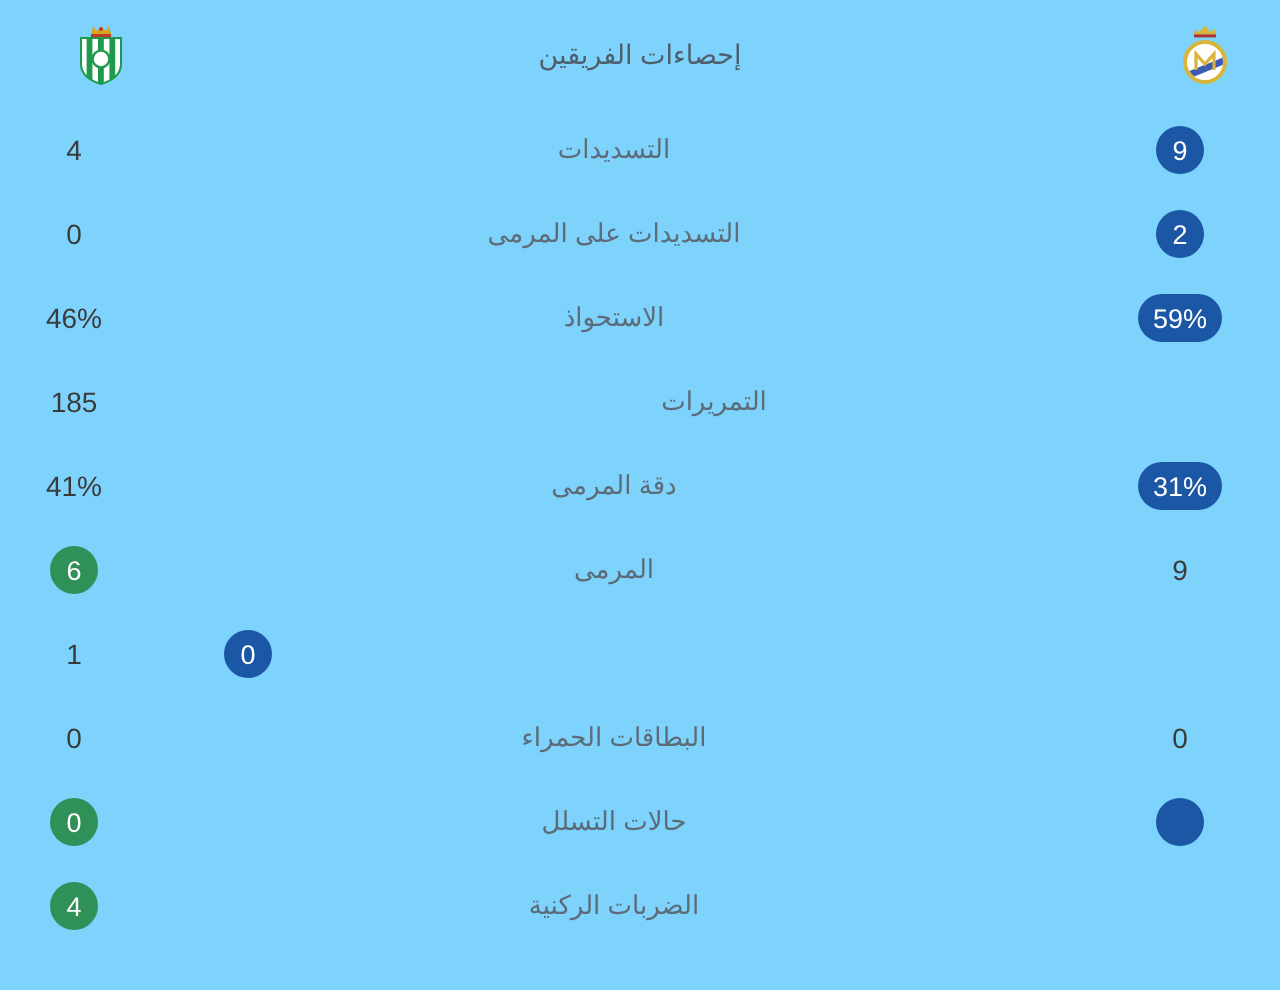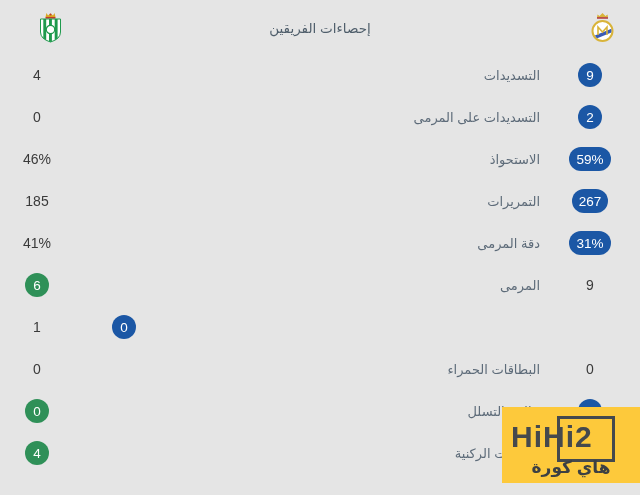--- a/index.html
+++ b/index.html
@@ -1,32 +1,32 @@
 <!DOCTYPE html>
 <html lang="ar"><head>
 <meta charset="utf-8">
 <style>
   html,body{margin:0;padding:0;background:#fff;}
   .app{
-    position:relative;width:640px;height:495px;background:#e5e5e5;overflow:hidden;
+    position:relative;width:640px;height:495px;background:#7dd3fc;overflow:hidden;
     font-family:"Liberation Sans","DejaVu Sans",sans-serif;
   }
   
   .hdr-title{
     position:absolute;top:20px;left:0;width:100%;text-align:center;
     font-size:13.5px;color:#4f5e6b;
   }
   .logo{position:absolute;top:12px;width:25px;height:31px;}
   .logo-betis{left:38px;}
   .logo-rm{left:590px;}
   
   .rows{position:absolute;top:54px;left:0;width:640px;}
   .row{display:flex;align-items:center;height:42px;}
   .col-left{width:74px;display:flex;justify-content:center;align-items:center;}
-  .col-center{flex:1;text-align:right;font-size:13px;color:#5d6b79;}
+  .col-center{flex:1;text-align:center;font-size:13px;color:#5d6b79;}
   .col-right{width:100px;display:flex;justify-content:center;align-items:center;}
   .val{
     font-size:14px;color:#3a3a3a;display:inline-flex;align-items:center;justify-content:center;
   }
   .val.badge{
     min-width:24px;height:24px;border-radius:12px;padding:0 7px;box-sizing:border-box;
     color:#ffffff;font-size:13.5px;
   }
   .val.badge.blue{background:#1b57a5;}
   .val.badge.green{background:#2f9058;}
@@ -115,23 +115,20 @@
       <div class="col-right">
           <span class="val badge blue">59%</span>
         </div>
     </div>
 
     <div class="row">
       <div class="col-left">
           <span class="val">185</span>
         </div>
       <div class="col-center" dir="rtl">التمريرات</div>
-      <div class="col-right">
-          <span class="val badge blue">267</span>
-        </div>
     </div>
 
     <div class="row">
       <div class="col-left">
           <span class="val">41%</span>
         </div>
       <div class="col-center" dir="rtl">دقة المرمى</div>
       <div class="col-right">
           <span class="val badge blue">31%</span>
         </div>
@@ -181,19 +178,14 @@
           <span class="val badge green">4</span>
         </div>
       <div class="col-center" dir="rtl">الضربات الركنية</div>
       <div class="col-right">
           <span class="val"></span>
         </div>
     </div>
 
   </div>
 
-  <div class="watermark">
-    <div class="wm-frame"></div>
-    <div class="wm-text">HiHi2</div>
-    <div class="wm-arabic" dir="rtl">هاي كورة</div>
-  </div>
 
 </div>
 
 </body></html>

